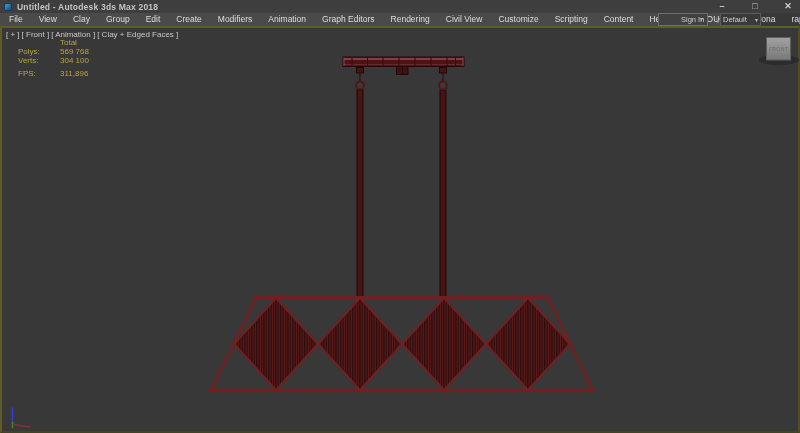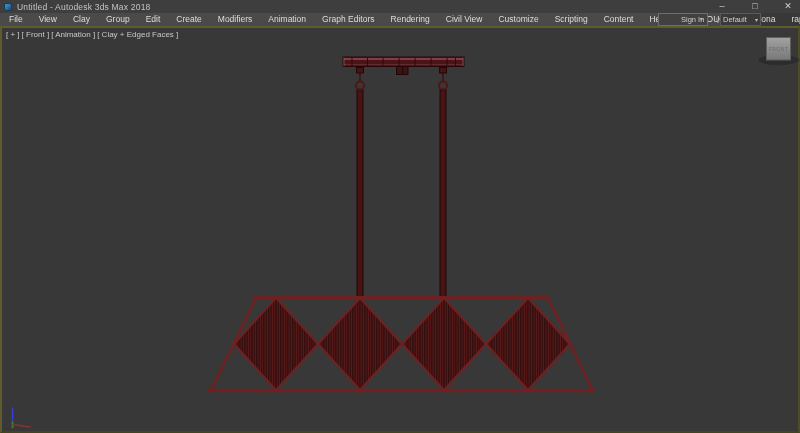--- a/index.html
+++ b/index.html
@@ -2,21 +2,21 @@
 <html><head>
 <meta charset="utf-8">
 <style>
   * { margin:0; padding:0; box-sizing:border-box; }
   html,body { width:800px; height:433px; overflow:hidden; background:#2a2a2a;
               font-family:"Liberation Sans", sans-serif; }
   #app { position:relative; width:800px; height:433px; background:#383838; }
 
   
   .titlebar { position:absolute; left:0; top:0; width:800px; height:13px;
-              background:#3e3e3e; display:flex; align-items:center; }
+              background:#3e3e3e; display:flex; align-items:center;font-weight:bold; }
   .app-icon { width:8px; height:8px; margin:0 5px 0 4px; border-radius:2px;
               background:linear-gradient(135deg,#35a3c8 0%,#2a6fae 55%,#164a7a 100%);
               border:1px solid #1b3a57; }
   .title-text { font-size:8.5px; color:#c4c4c4; letter-spacing:.2px; }
   .win-btns { position:absolute; right:4px; top:0; height:13px; display:flex; gap:21px;
               align-items:center; padding-right:2px; }
   .win-btn { color:#cfcfcf; font-size:9px; line-height:13px; width:12px; text-align:center;
              cursor:default; }
 
   
@@ -107,20 +107,39 @@
   </div>
 
   <div class="viewport">
     <div class="vp-label">
       <span>[ + ]</span>
       <span>[ Front ]</span>
       <span>[ Animation ]</span>
       <span>[ Clay + Edged Faces ]</span>
     </div>
 
+    <div class="stats">
+      <div class="row">
+          <span class="lbl"></span>
+          <span>Total</span>
+        </div>
+      <div class="row">
+          <span class="lbl">Polys:</span>
+          <span>569 768</span>
+        </div>
+      <div class="row">
+          <span class="lbl">Verts:</span>
+          <span>304 100</span>
+        </div>
+      <div class="gap"></div>
+      <div class="row">
+          <span class="lbl">FPS:</span>
+          <span>311,896</span>
+        </div>
+    </div>
   </div>
 
   <svg class="scene" viewBox="0 0 800 433">
     <defs>
       <pattern id="stripes" width="2.4" height="8" patternUnits="userSpaceOnUse">
         <rect width="2.4" height="8" fill="#2e0d0d"></rect>
         <line x1="1.1" y1="0" x2="1.1" y2="8" stroke-width="1.1" stroke="#5c1a1a"></line>
       </pattern>
       <linearGradient id="cubeGrad" x1="0" y1="0" x2="0" y2="1">
         <stop offset="0" stop-color="#a2a2a2"></stop>

